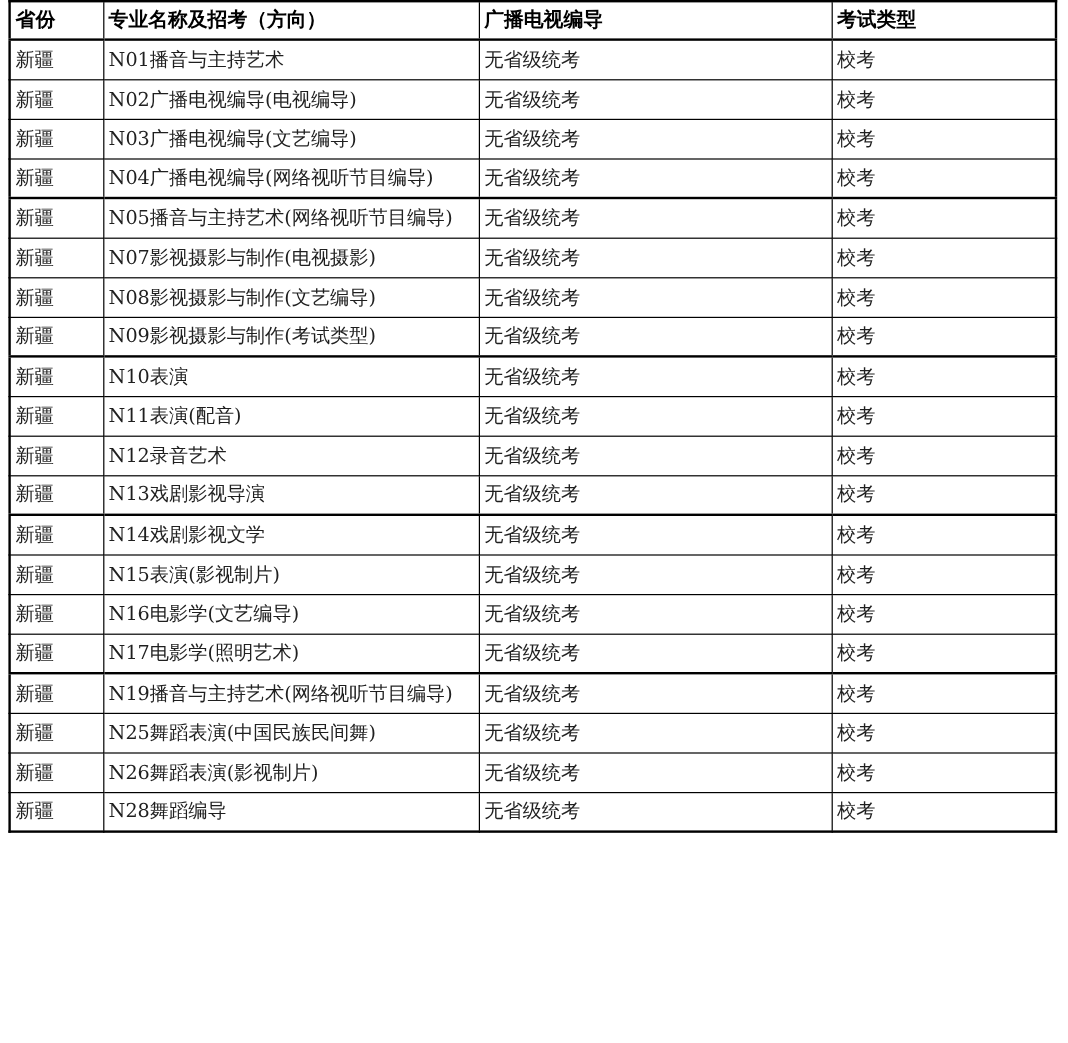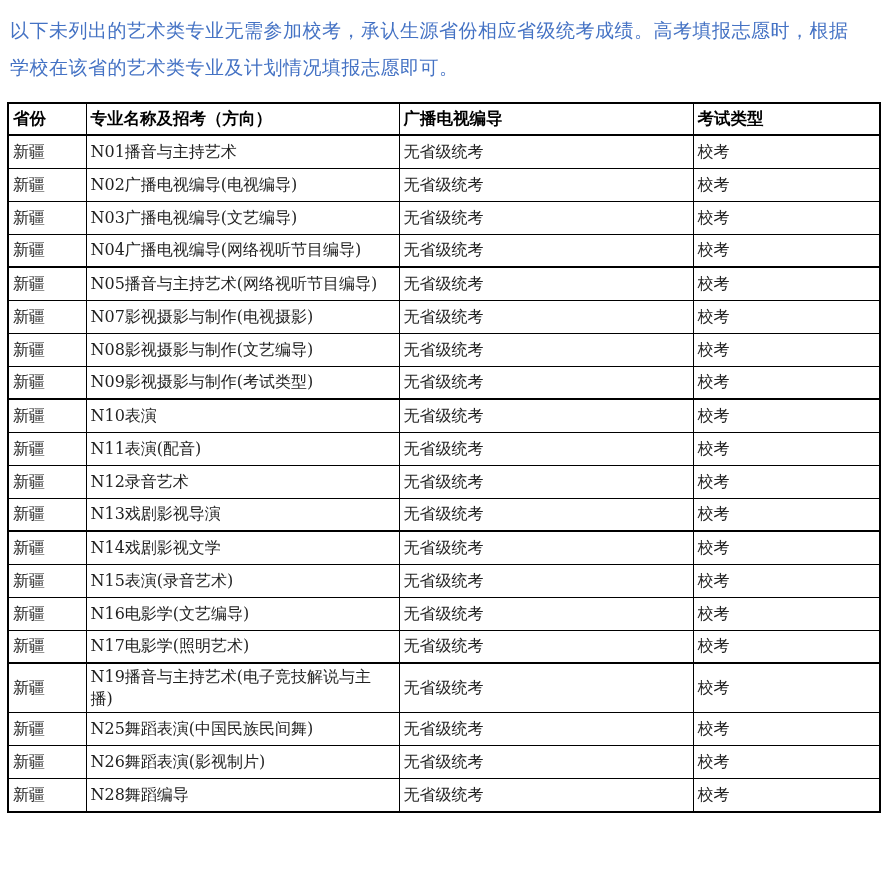--- a/index.html
+++ b/index.html
@@ -65,21 +65,20 @@
   }
   tr.section-end td {
     border-bottom-width: 2px;
   }
 </style>
 </head>
 <body>
 
 <div class="page">
 
-  <p class="intro">以下未列出的艺术类专业无需参加校考，承认生源省份相应省级统考成绩。高考填报志愿时，根据学校在该省的艺术类专业及计划情况填报志愿即可。</p>
 
   <table class="majors">
     <colgroup>
       <col class="c-province">
       <col class="c-major">
       <col class="c-subcat">
       <col class="c-exam">
     </colgroup>
     <thead>
       <tr>
@@ -163,39 +162,39 @@
     <td>校考</td>
   </tr>
         <tr>
     <td>新疆</td>
     <td>N14戏剧影视文学</td>
     <td>无省级统考</td>
     <td>校考</td>
   </tr>
         <tr>
     <td>新疆</td>
-    <td>N15表演(录音艺术)</td>
+    <td>N15表演(影视制片)</td>
     <td>无省级统考</td>
     <td>校考</td>
   </tr>
         <tr>
     <td>新疆</td>
     <td>N16电影学(文艺编导)</td>
     <td>无省级统考</td>
     <td>校考</td>
   </tr>
         <tr class="section-end">
     <td>新疆</td>
     <td>N17电影学(照明艺术)</td>
     <td>无省级统考</td>
     <td>校考</td>
   </tr>
         <tr>
     <td>新疆</td>
-    <td>N19播音与主持艺术(电子竞技解说与主播)</td>
+    <td>N19播音与主持艺术(网络视听节目编导)</td>
     <td>无省级统考</td>
     <td>校考</td>
   </tr>
         <tr>
     <td>新疆</td>
     <td>N25舞蹈表演(中国民族民间舞)</td>
     <td>无省级统考</td>
     <td>校考</td>
   </tr>
         <tr>

